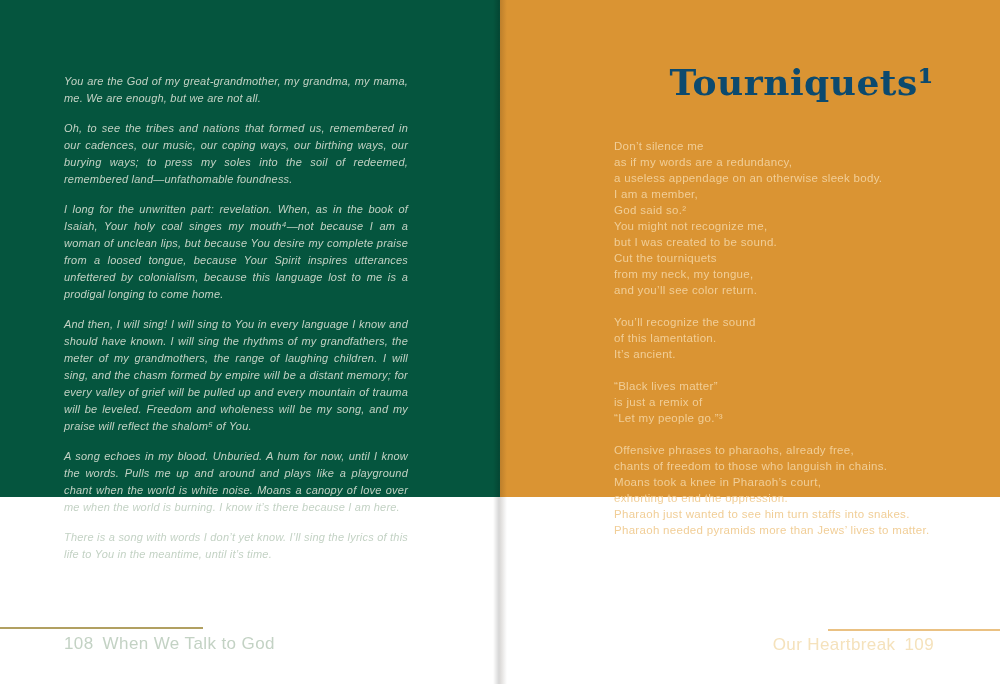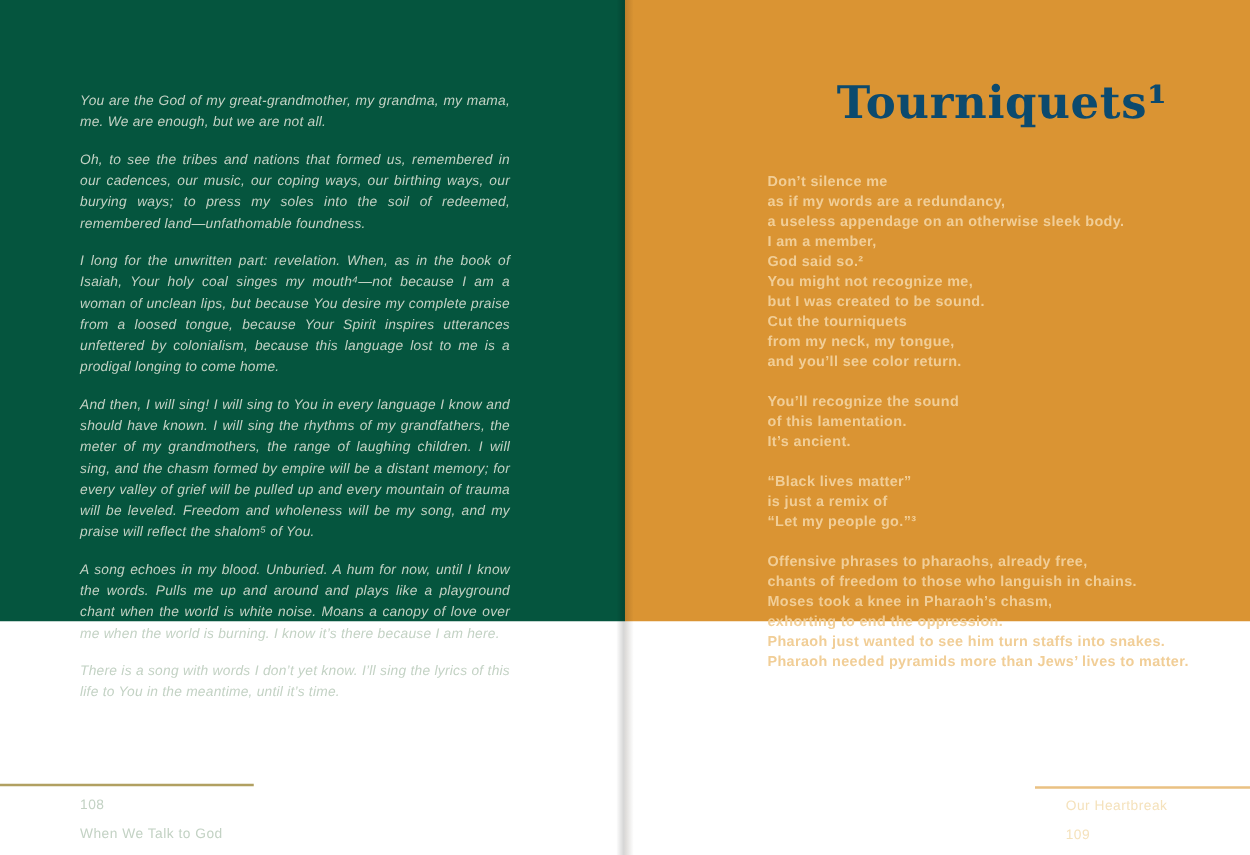--- a/index.html
+++ b/index.html
@@ -44,34 +44,33 @@
   
   .poem {
     position: absolute;
     left: 114px; top: 138px;
     font-size: 11.5px;
     line-height: 16px;
     letter-spacing: 0.3px;
     color: #F1CE97;
     white-space: nowrap;
   }
-  .stanza { margin: 0 12px 16px 0; font-weight: bold; }
+  .stanza { margin: 0 12px 16px 0; }
 
   
   .rule { position: absolute; height: 2px; }
   .left-rule  { left: 0; width: 203px; top: 627px; background: #B1A061; }
   .right-rule { left: 328px; right: 0; top: 629px; background: #EAC183; }
 
   
   .footer {
     position: absolute;
     display: flex; gap: 9px;
-    font-size: 11px; line-height: 14px;
+    font-size: 17px; line-height: 14px;
     letter-spacing: 0.4px;
-    flex-direction: column;
   }
   .left-footer  { left: 64px;  top: 637px; color: #C3D2C4; }
   .right-footer { right: 66px; top: 638px; color: #F5E2BC; }
 
   
   .spine {
     position: absolute; left: 493px; top: 0; width: 14px; height: 100%;
     background: linear-gradient(to right,
       rgba(0,0,0,0) 0%, rgba(0,0,0,0.16) 42%,
       rgba(30,15,0,0.14) 55%, rgba(0,0,0,0) 100%);
@@ -121,21 +120,21 @@
         <div>It’s ancient.</div>
       </div>
       <div class="stanza">
         <div>“Black lives matter”</div>
         <div>is just a remix of</div>
         <div>“Let my people go.”³</div>
       </div>
       <div class="stanza">
         <div>Offensive phrases to pharaohs, already free,</div>
         <div>chants of freedom to those who languish in chains.</div>
-        <div>Moses took a knee in Pharaoh’s chasm,</div>
+        <div>Moans took a knee in Pharaoh’s court,</div>
         <div>exhorting to end the oppression.</div>
         <div>Pharaoh just wanted to see him turn staffs into snakes.</div>
         <div>Pharaoh needed pyramids more than Jews’ lives to matter.</div>
       </div>
     </div>
 
     <div class="rule right-rule"></div>
     <div class="footer right-footer">
       <span>Our Heartbreak</span>
       <span>109</span>

